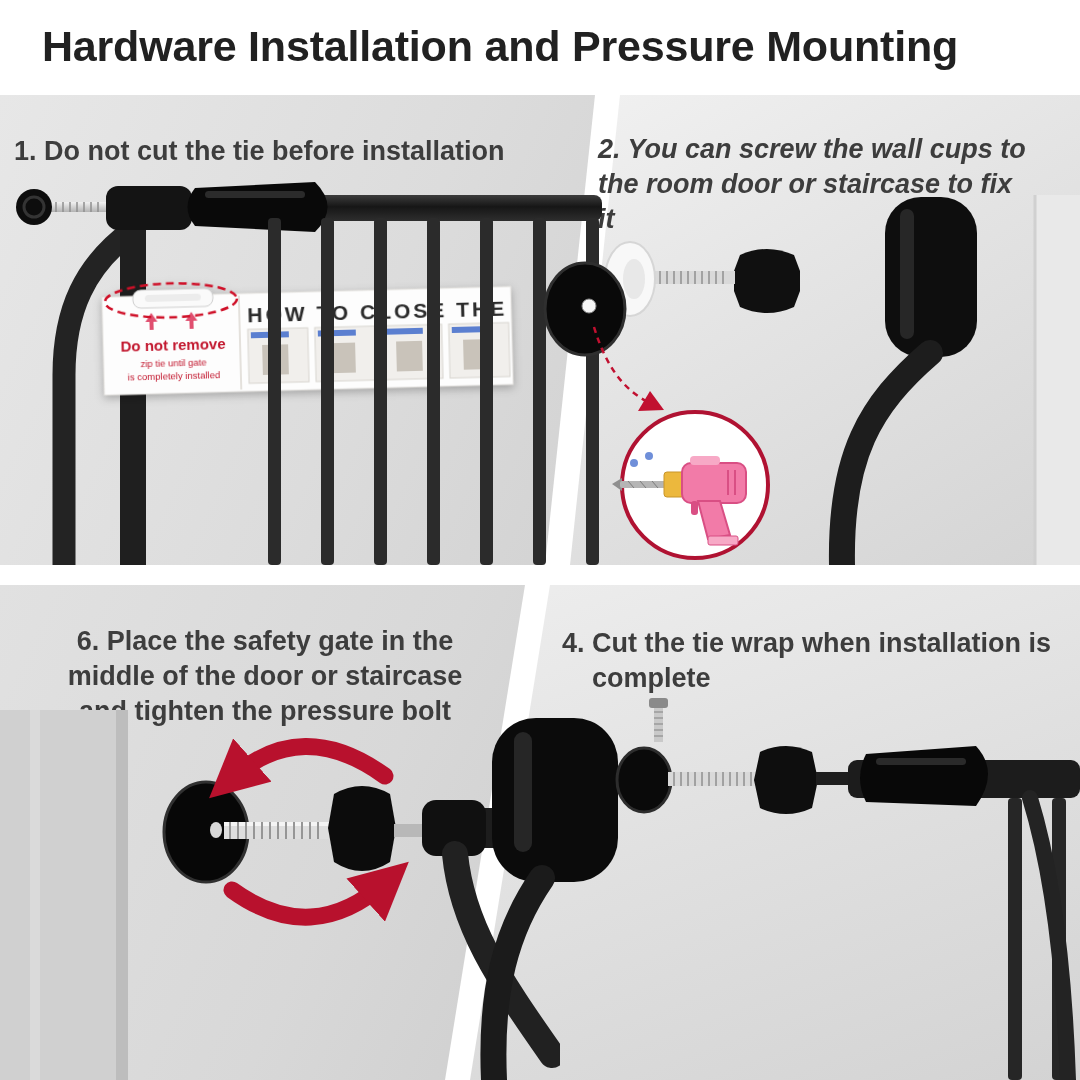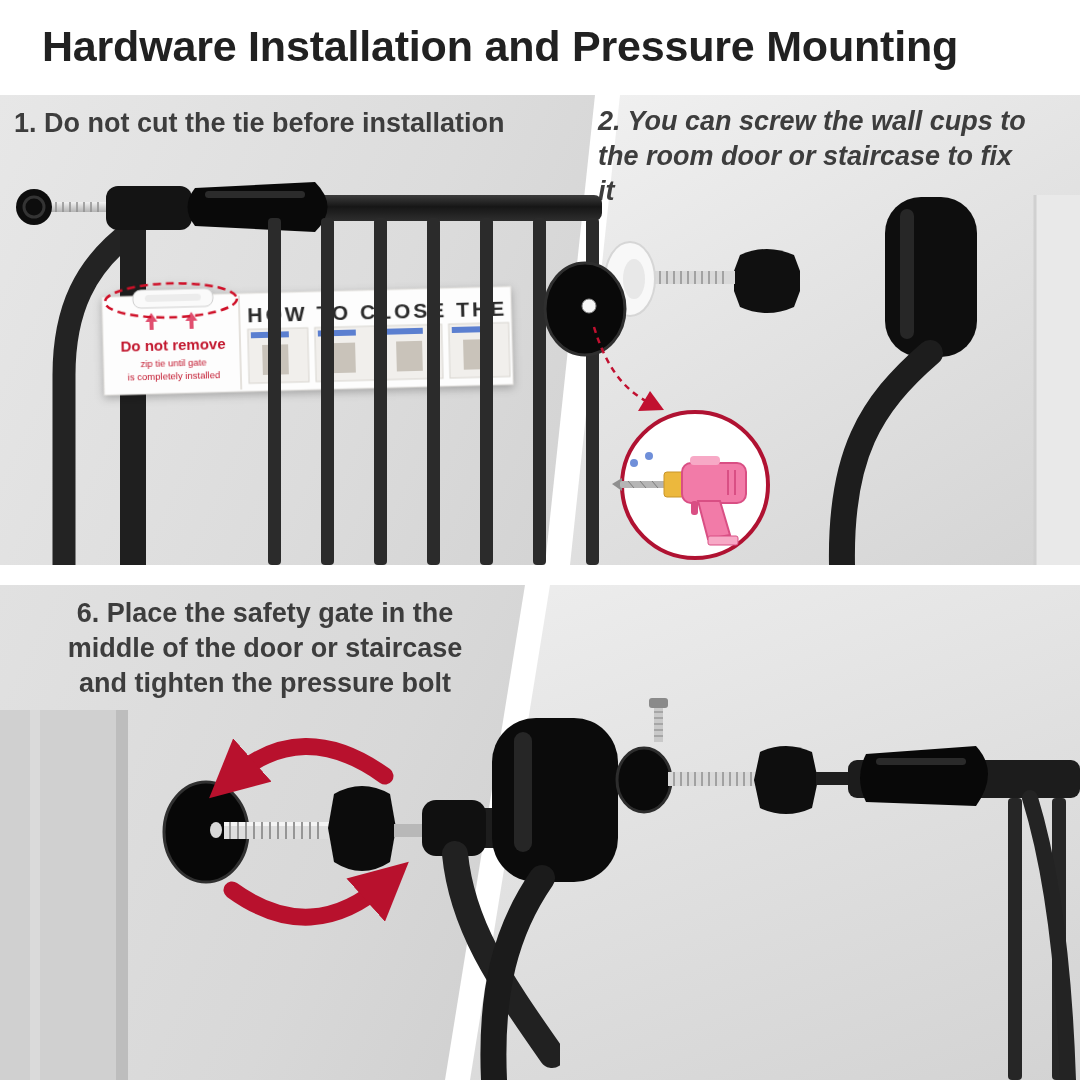--- a/index.html
+++ b/index.html
@@ -13,21 +13,21 @@
         clip-path:polygon(0 0,595px 0,545px 100%,0 100%);}
   .p-tr{left:520px;top:95px;width:560px;height:470px;
         background:linear-gradient(150deg,#f2f2f2 0%,#e4e4e4 45%,#d4d4d4 100%);
         clip-path:polygon(100px 0,100% 0,100% 100%,50px 100%);}
   .p-bl{left:0;top:585px;width:560px;height:495px;
         background:linear-gradient(115deg,#e1e1e1 0%,#d8d8d8 60%,#cecece 100%);
         clip-path:polygon(0 0,525px 0,445px 100%,0 100%);}
   .p-br{left:420px;top:585px;width:660px;height:495px;
         background:linear-gradient(160deg,#eeeeee 0%,#e0e0e0 50%,#d3d3d3 100%);
         clip-path:polygon(130px 0,100% 0,100% 100%,50px 100%);}
-  .step{position:absolute;color:#3d3d3d;font-weight:700;font-size:27px;line-height:1.3;}
+  .step{position:absolute;color:#3d3d3d;font-weight:700;font-size:27px;line-height:1.3;margin-top:28px;}
   .s1{left:14px;top:106px;width:560px;}
   .s2{left:598px;top:104px;width:430px;font-style:italic;}
   .s3{left:45px;top:596px;width:440px;text-align:center;}
   .s4{left:562px;top:598px;width:505px;padding-left:30px;text-indent:-30px;box-sizing:border-box;}
   .illus{position:absolute;}
   svg text{font-family:"Liberation Sans",sans-serif;}
 </style>
 </head>
 <body>
 
@@ -36,20 +36,21 @@
   <div class="page-title">Hardware Installation and Pressure Mounting</div>
 
   <div class="panel p-tl"></div>
   <div class="panel p-tr"></div>
   <div class="panel p-bl"></div>
   <div class="panel p-br"></div>
 
   <div class="step s1">1. Do not cut the tie before installation</div>
   <div class="step s2">2. You can screw the wall cups to the room door or staircase to fix it</div>
   <div class="step s3">6. Place the safety gate in the middle of the door or staircase and tighten the pressure bolt</div>
+  <div class="step s4">4. Cut the tie wrap when installation is complete</div>
 
   <svg class="illus" style="left:0;top:160px" width="660" height="405" viewBox="0 0 660 405">
     <defs>
       <linearGradient id="railg" x1="0" y1="0" x2="0" y2="1">
         <stop offset="0" stop-color="#3c3c3c"></stop>
           <stop offset="0.45" stop-color="#161616"></stop>
           <stop offset="1" stop-color="#2e2e2e"></stop>
       </linearGradient>
       <linearGradient id="silvg" x1="0" y1="0" x2="0" y2="1">
         <stop offset="0" stop-color="#f2f2f2"></stop>

